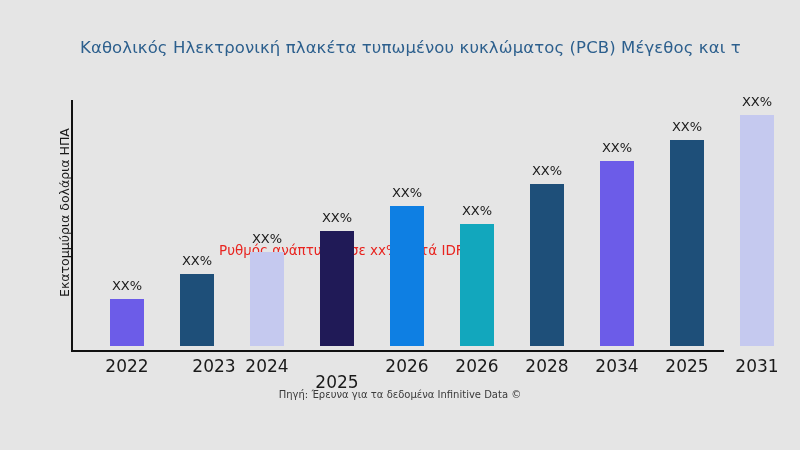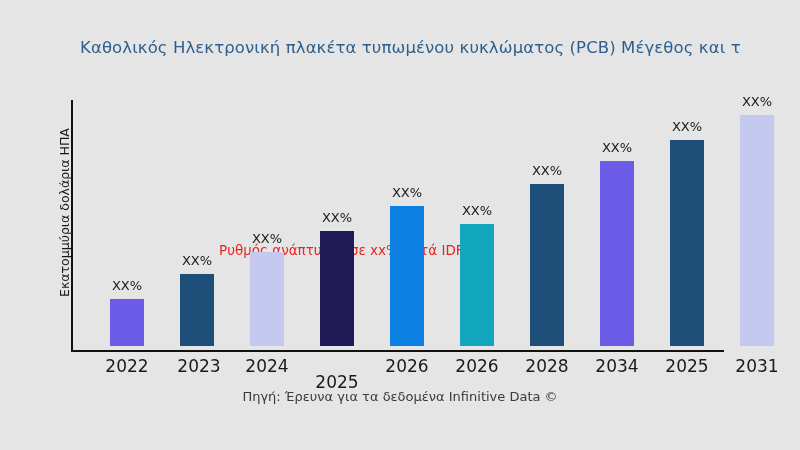--- a/index.html
+++ b/index.html
@@ -123,21 +123,21 @@
     white-space: nowrap;
   }
 
   
   #source-note {
     position: absolute;
     left: 0;
     top: 389px;
     width: 800px;
     text-align: center;
-    font-size: 13px;
+    font-size: 10px;
     color: #3a3a3a;
   }
 </style>
 </head>
 <body>
 
 <div id="chart-root">
 
   <div id="chart-title">Καθολικός Ηλεκτρονική πλακέτα τυπωμένου κυκλώματος (PCB) Μέγεθος και τ</div>
 
@@ -188,21 +188,21 @@
         </div>
         <div class="bar-group" style="left: 669px; height: 231px;">
           <div class="bar" style="height: 231px; width: 34px; background: rgb(197, 201, 239);"></div>
           <div class="bar-value" style="bottom: 237px;">XX%</div>
         </div>
       </div>
   </div>
 
   <div id="x-tick-row">
       <div class="x-tick" style="left: 21px;">2022</div>
-      <div class="x-tick" style="left: 93px;">2023</div>
+      <div class="x-tick" style="left: 108px;">2023</div>
       <div class="x-tick" style="left: 161px;">2024</div>
       <div class="x-tick" style="left: 231px; margin-top: 16px;">2025</div>
       <div class="x-tick" style="left: 301px;">2026</div>
       <div class="x-tick" style="left: 371px;">2026</div>
       <div class="x-tick" style="left: 441px;">2028</div>
       <div class="x-tick" style="left: 511px;">2034</div>
       <div class="x-tick" style="left: 581px;">2025</div>
       <div class="x-tick" style="left: 651px;">2031</div>
     </div>
 

